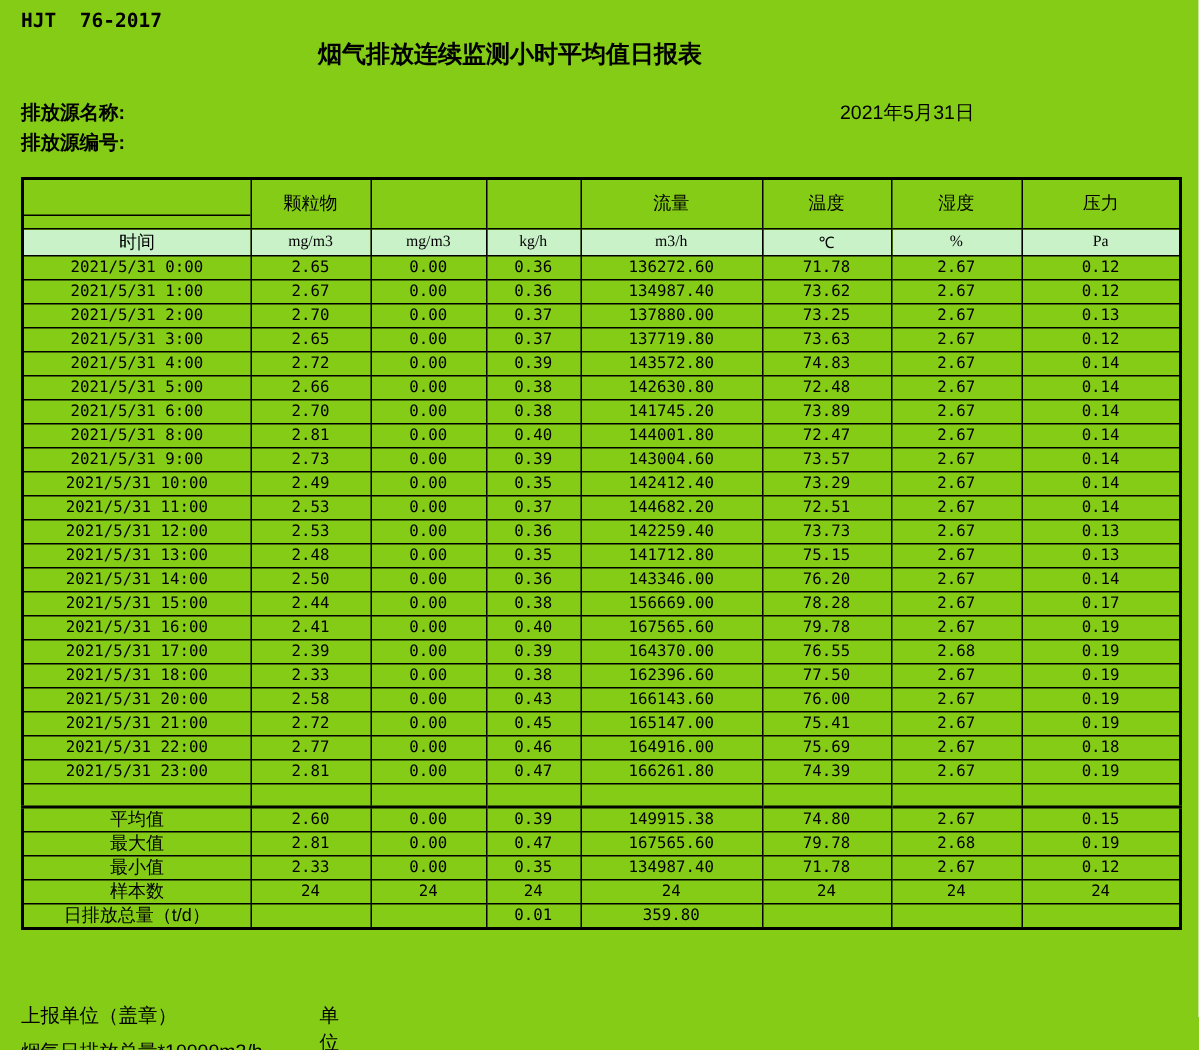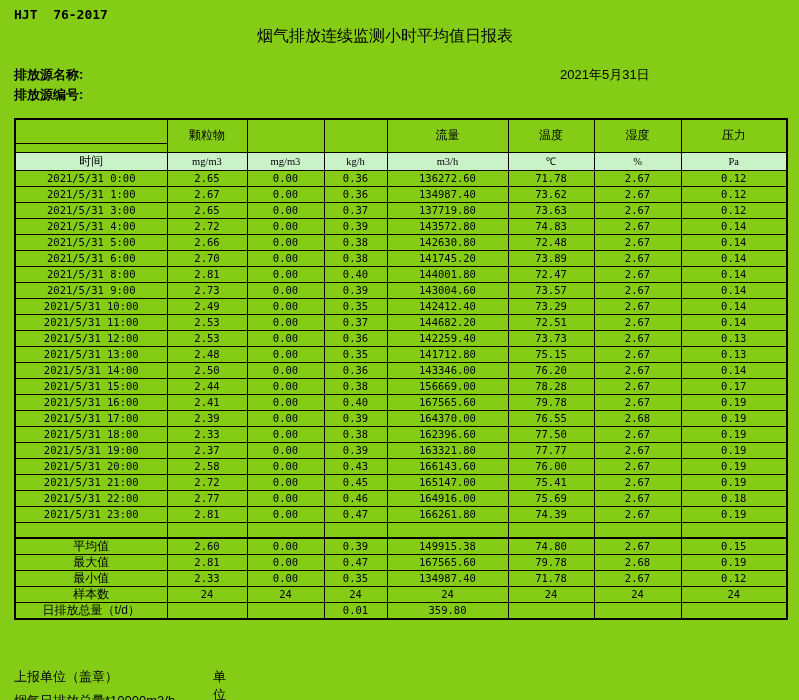--- a/index.html
+++ b/index.html
@@ -7,21 +7,21 @@
     position:relative; width:799px; height:700px; background:#84cc16;
     font-family:"Liberation Sans", sans-serif; color:#000; overflow:hidden;
   }
   .std-code {
     position:absolute; left:14px; top:7px;
     font-family:"DejaVu Sans Mono", monospace;
     font-weight:bold; font-size:13px; white-space:pre;
   }
   .title {
     position:absolute; left:0; top:26px; width:680px;
-    text-align:center; font-weight:normal; font-size:16px;padding-left:45px;
+    text-align:center; font-weight:bold; font-size:16px;
   }
   .meta-name  { position:absolute; left:14px; top:66px; font-weight:bold; font-size:13px; }
   .meta-code  { position:absolute; left:14px; top:86px; font-weight:bold; font-size:13px; }
   .report-date{ position:absolute; left:560px; top:66px; font-size:13px; }
 
   table.report {
     position:absolute; left:14px; top:118px; width:772px;
     border-collapse:collapse; table-layout:fixed;
     border:2px solid #000;
   }
@@ -122,20 +122,30 @@
     <td>2021/5/31 1:00</td>
     <td>2.67</td>
     <td>0.00</td>
     <td>0.36</td>
     <td>134987.40</td>
     <td>73.62</td>
     <td>2.67</td>
     <td>0.12</td>
   </tr>
 
+  <tr>
+    <td>2021/5/31 2:00</td>
+    <td>2.70</td>
+    <td>0.00</td>
+    <td>0.37</td>
+    <td>137880.00</td>
+    <td>73.25</td>
+    <td>2.67</td>
+    <td>0.13</td>
+  </tr>
 
   <tr>
     <td>2021/5/31 3:00</td>
     <td>2.65</td>
     <td>0.00</td>
     <td>0.37</td>
     <td>137719.80</td>
     <td>73.63</td>
     <td>2.67</td>
     <td>0.12</td>
@@ -289,30 +299,20 @@
     <td>2021/5/31 18:00</td>
     <td>2.33</td>
     <td>0.00</td>
     <td>0.38</td>
     <td>162396.60</td>
     <td>77.50</td>
     <td>2.67</td>
     <td>0.19</td>
   </tr>
 
-  <tr>
-    <td>2021/5/31 19:00</td>
-    <td>2.37</td>
-    <td>0.00</td>
-    <td>0.39</td>
-    <td>163321.80</td>
-    <td>77.77</td>
-    <td>2.67</td>
-    <td>0.19</td>
-  </tr>
 
   <tr>
     <td>2021/5/31 20:00</td>
     <td>2.58</td>
     <td>0.00</td>
     <td>0.43</td>
     <td>166143.60</td>
     <td>76.00</td>
     <td>2.67</td>
     <td>0.19</td>

